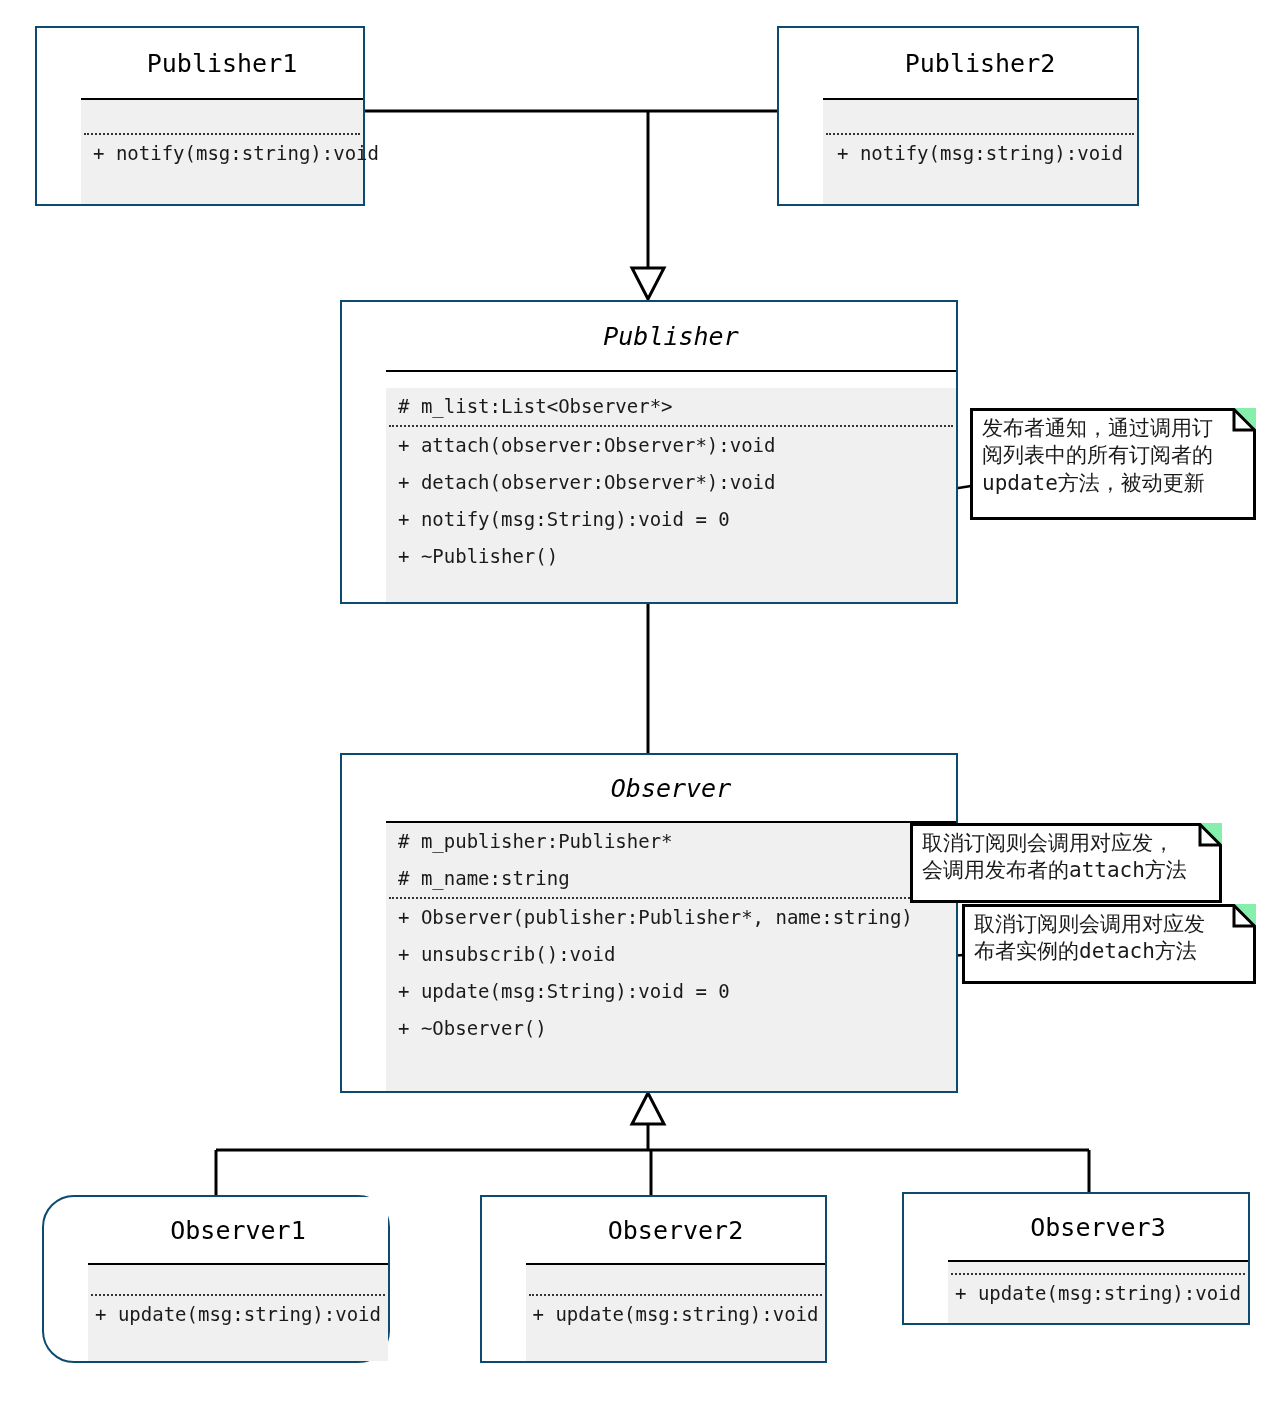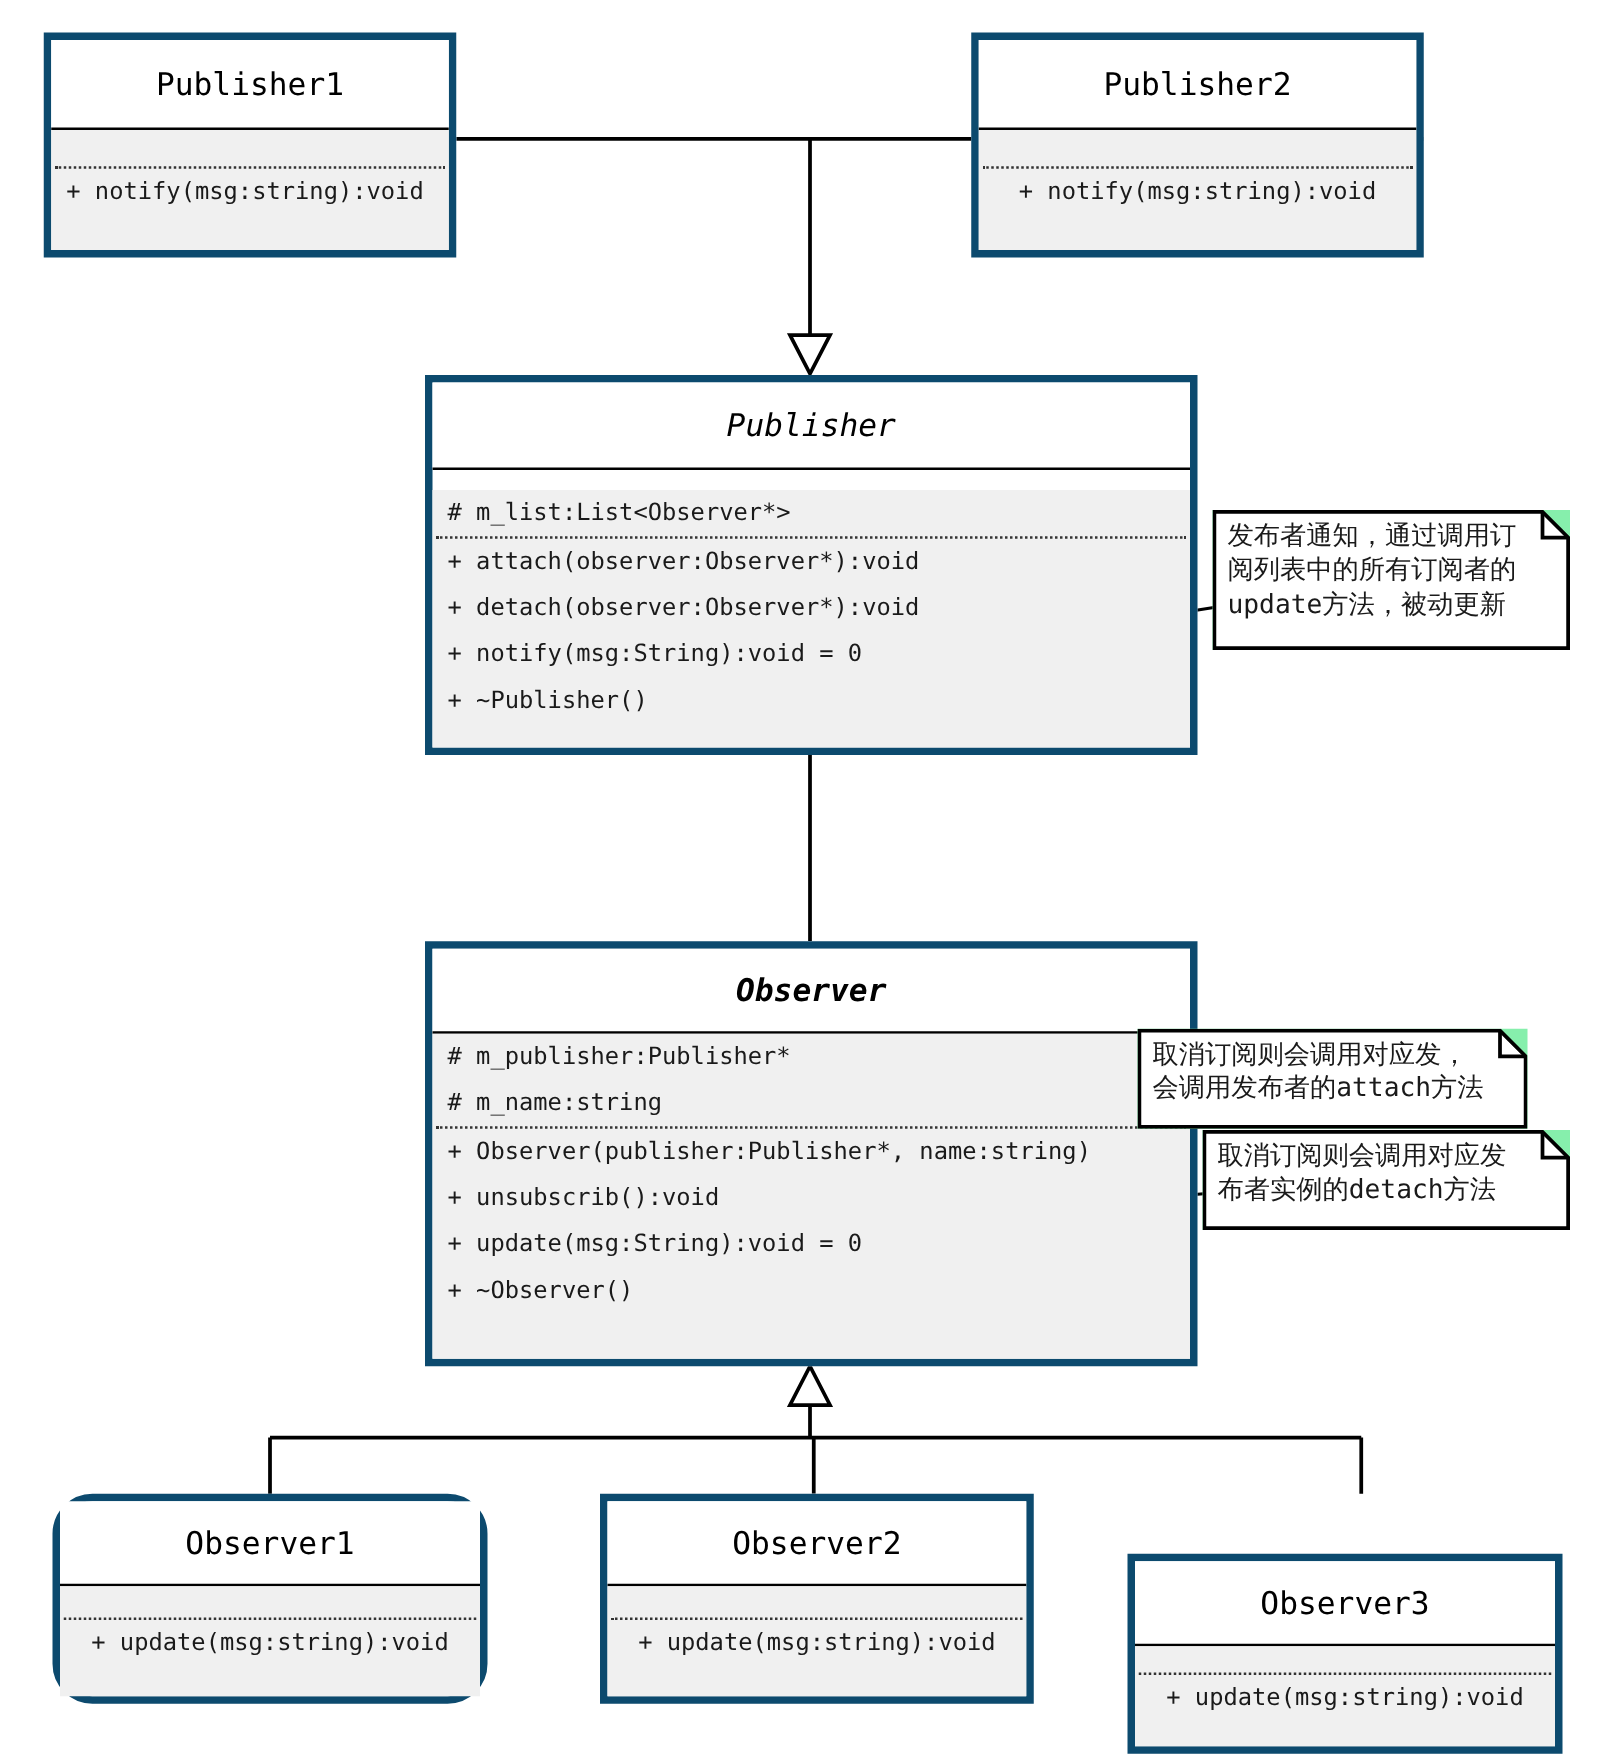--- a/index.html
+++ b/index.html
@@ -21,24 +21,25 @@
     top: 0;
     width: 1286px;
     height: 1408px;
     pointer-events: none;
   }
 
   
   .uml-class {
     position: absolute;
     box-sizing: border-box;
-    border: 6px solid #0c4a6e;
+    border: 2px solid #0c4a6e;
     background: #ffffff;
     display: flex;
     flex-direction: column;
+    padding-left: 44px;
   }
   .uml-header {
     box-sizing: border-box;
     display: flex;
     align-items: center;
     justify-content: center;
     background: #ffffff;
     border-bottom: 2px solid #000000;
     font-size: 25px;
     letter-spacing: 0px;
@@ -165,21 +166,21 @@
         <div class="uml-row">+ attach(observer:Observer*):void</div>
         <div class="uml-row">+ detach(observer:Observer*):void</div>
         <div class="uml-row italic">+ notify(msg:String):void = 0</div>
         <div class="uml-row">+ ~Publisher()</div>
       </div>
       <div class="uml-spacer"></div>
     </div>
   </div>
 
   <div class="uml-class" style="left:340px; top:753px; width:618px; height:340px;">
-    <div class="uml-header abstract" style="height:68px;font-weight:bold;">Observer</div>
+    <div class="uml-header abstract" style="height:68px;">Observer</div>
     <div class="uml-body">
       <div class="uml-attrs">
         <div class="uml-row"># m_publisher:Publisher*</div>
         <div class="uml-row"># m_name:string</div>
       </div>
       <div class="uml-sep"></div>
       <div class="uml-ops">
         <div class="uml-row">+ Observer(publisher:Publisher*, name:string)</div>
         <div class="uml-row">+ unsubscrib():void</div>
         <div class="uml-row italic">+ update(msg:String):void = 0</div>
@@ -202,21 +203,21 @@
   <div class="uml-class" style="left:480px; top:1195px; width:347px; height:168px;justify-content:center;">
     <div class="uml-header" style="height:68px;">Observer2</div>
     <div class="uml-body">
       <div class="uml-spacer"></div>
       <div class="uml-sep"></div>
       <div class="uml-row" style="text-align:center; padding-left:0;">+ update(msg:string):void</div>
       <div class="uml-spacer"></div>
     </div>
   </div>
 
-  <div class="uml-class" style="left:902px; top:1243px; width:348px; height:160px;">
+  <div class="uml-class" style="left:902px; top:1192px; width:348px; height:133px;">
     <div class="uml-header" style="height:68px;">Observer3</div>
     <div class="uml-body">
       <div class="uml-spacer"></div>
       <div class="uml-sep"></div>
       <div class="uml-row" style="text-align:center; padding-left:0;">+ update(msg:string):void</div>
       <div class="uml-spacer"></div>
     </div>
   </div>
 
   <div class="uml-note" style="left:970px; top:408px; width:286px; height:112px;">

